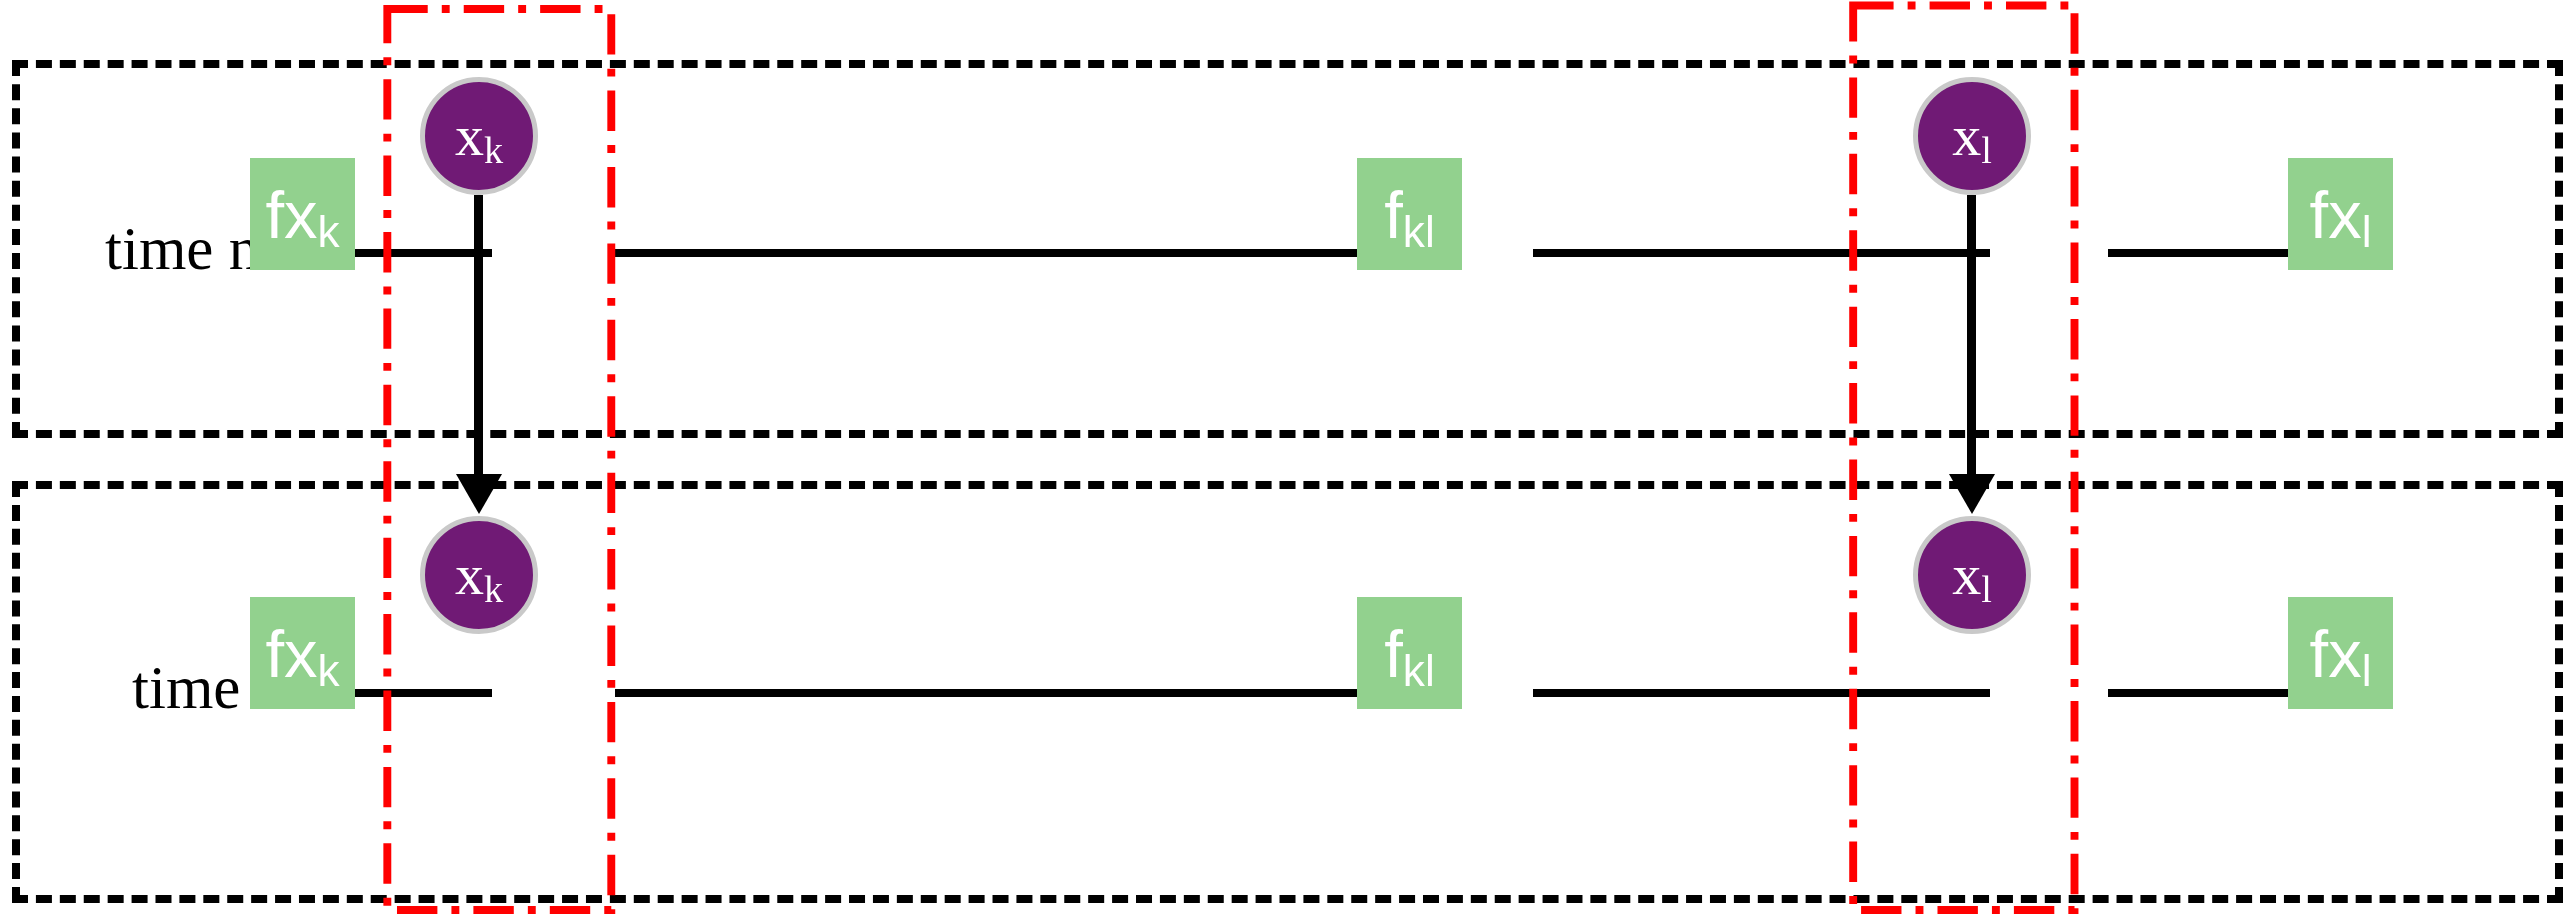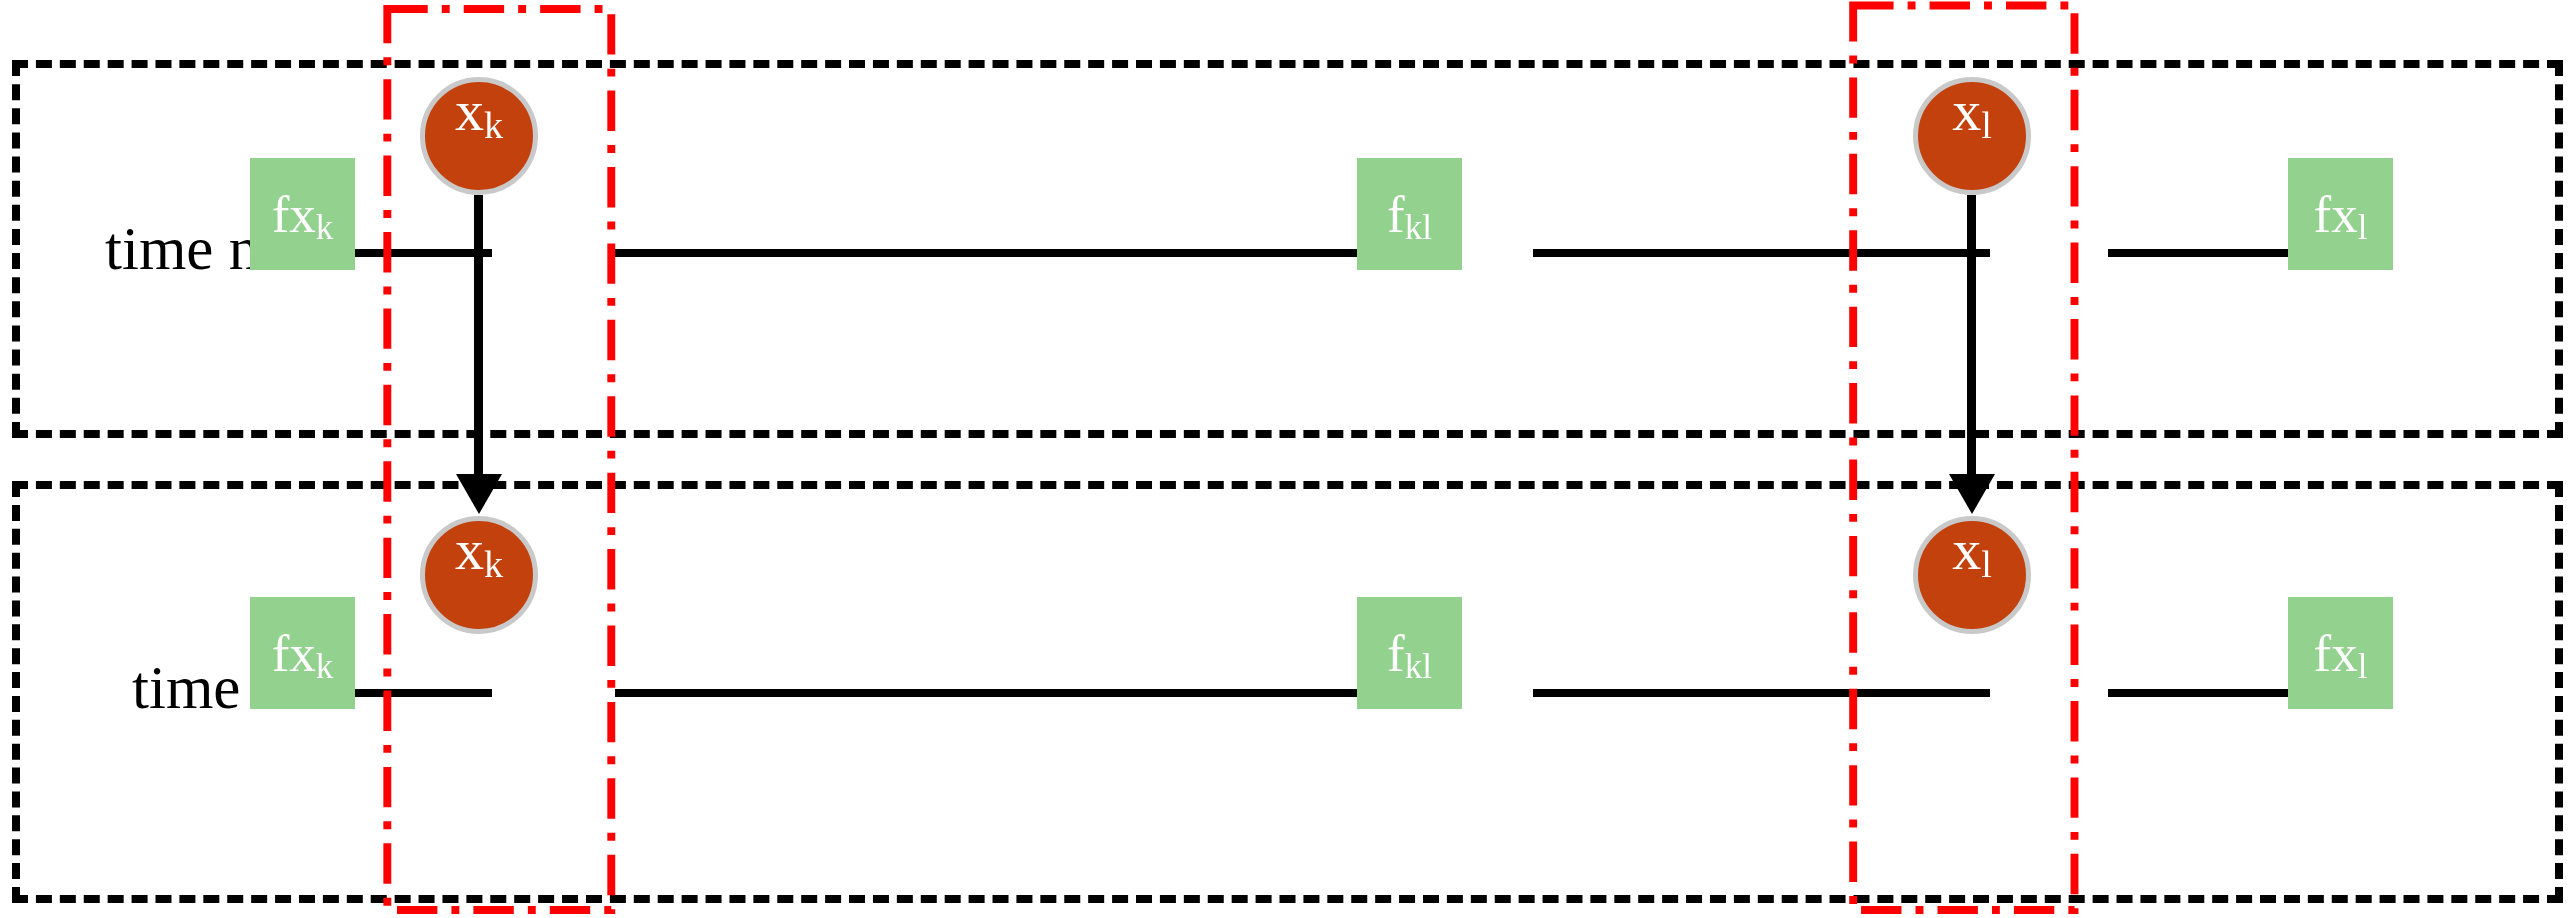--- a/index.html
+++ b/index.html
@@ -36,35 +36,35 @@
 
   
   .factor-node {
     position: absolute;
     background: #92D18E;
     box-sizing: border-box;
     display: flex;
     align-items: center;
     justify-content: center;
     color: #ffffff;
-    font-size: 53px;
+    font-size: 67px;
     line-height: 1;
     white-space: nowrap;
-    font-family: Liberation Serif, serif;
+    font-family: Liberation Sans, sans-serif;
   }
 
   
   .var-node {
     position: absolute;
-    background: #c2410c;
+    background: #701a75;
     border: 5.3px solid #C9C9C9;
     border-radius: 50%;
     box-sizing: border-box;
     display: flex;
-    align-items: flex-start;
+    align-items: center;
     justify-content: center;
     color: #ffffff;
     font-size: 58px;
     line-height: 1;
     white-space: nowrap;
     font-family: "Liberation Serif", "DejaVu Serif", serif;
   }
 
   
   .lbl { position: relative; display: inline-block; }

